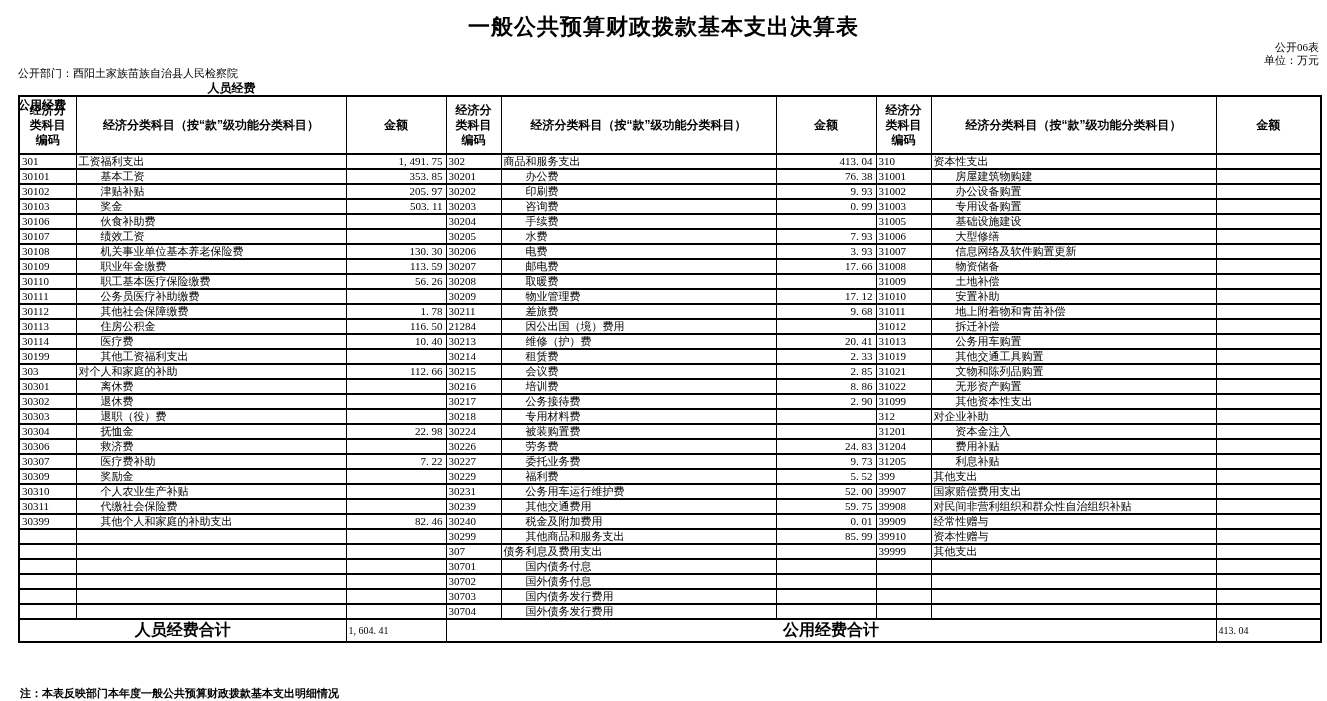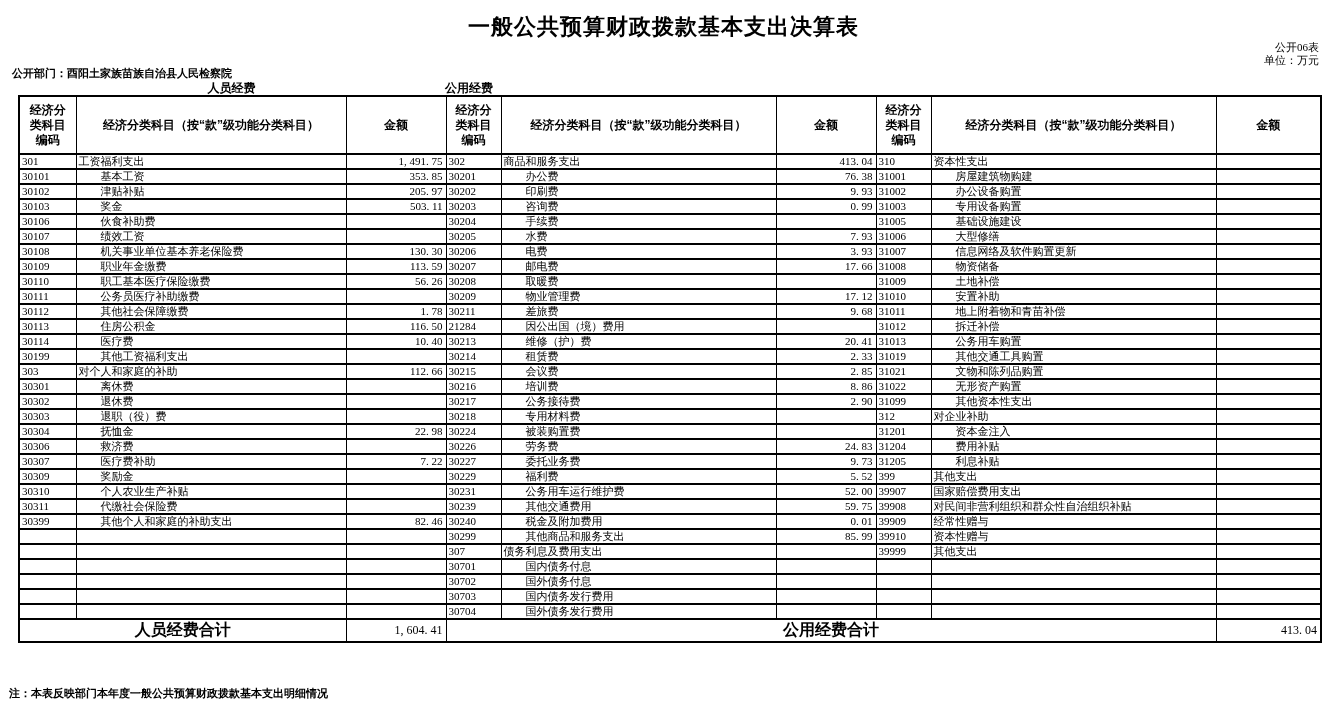--- a/index.html
+++ b/index.html
@@ -11,25 +11,25 @@
   .title{
     position:absolute;top:12px;left:0;width:1327px;
     text-align:center;font-family:"Liberation Sans", sans-serif;
     font-weight:bold;font-size:22px;letter-spacing:1px;
   }
   .meta{
     position:absolute;top:41px;right:8px;text-align:right;
     font-size:11px;line-height:13px;
   }
   .dept{
-    position:absolute;top:66px;left:12px;font-size:11px;font-weight:bold;
+    position:absolute;top:66px;left:18px;font-size:11px;
   }
   .group-labels{
     position:absolute;top:80px;left:18px;width:1302px;display:flex;
-    font-family:"Liberation Sans", sans-serif;font-weight:bold;font-size:12px;
+    font-family:"Liberation Sans", sans-serif;font-weight:bold;font-size:12px;flex-direction:column;
   }
   .group-personnel{width:427px;text-align:center;}
   .group-public{width:875px;}
   .tablewrap{position:absolute;top:95px;left:18px;}
   table{
     border-collapse:collapse;table-layout:fixed;width:1302px;
     border:2px solid #000;
   }
   th,td{
     border:1px solid #000;border-top-width:2px;
@@ -43,23 +43,23 @@
   th.h-code{white-space:normal;padding:0 6px;}
   tbody td{height:13px;font-size:11px;line-height:13px;font-weight:normal;}
   td.code{text-align:left;}
   td.subject{text-align:left;}
   td.amount{text-align:right;padding-right:3px;}
   tfoot td{height:17px;border-top-width:2px;}
   .total-label{
     text-align:center;font-family:"Liberation Sans", sans-serif;
     font-weight:bold;font-size:16px;
   }
-  .total-amount{font-size:12px;text-align:right;padding-right:3px;}
+  .total-amount{font-size:10px;text-align:left;padding-right:3px;}
   .note{
-    position:absolute;top:686px;left:9px;font-size:11px;font-weight:bold;
+    position:absolute;top:686px;left:20px;font-size:11px;font-weight:bold;
   }
 </style>
 </head>
 <body>
 
 <div class="title">一般公共预算财政拨款基本支出决算表</div>
 
 <div class="meta">
   <div>公开06表</div>
   <div>单位：万元</div>

